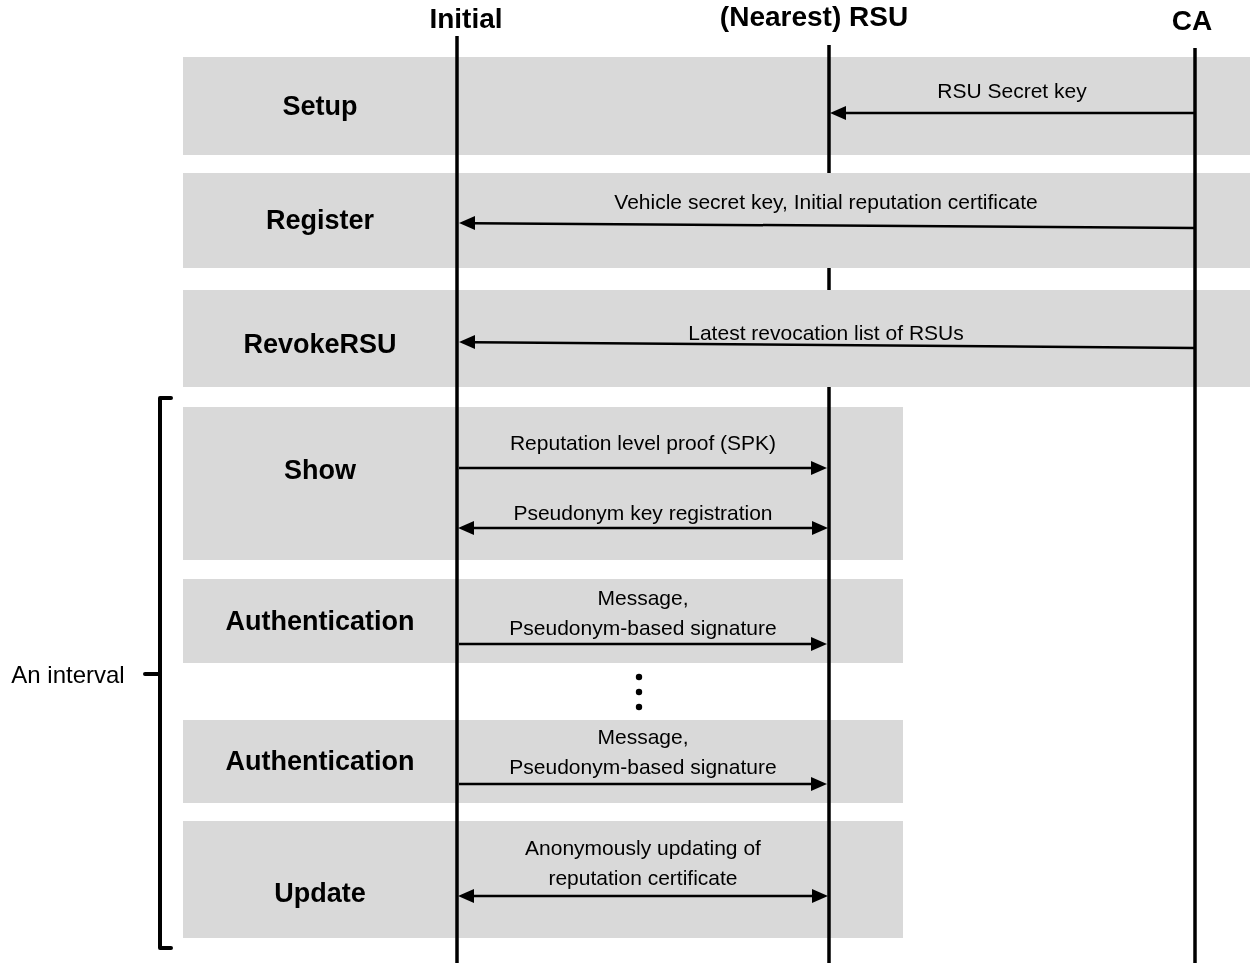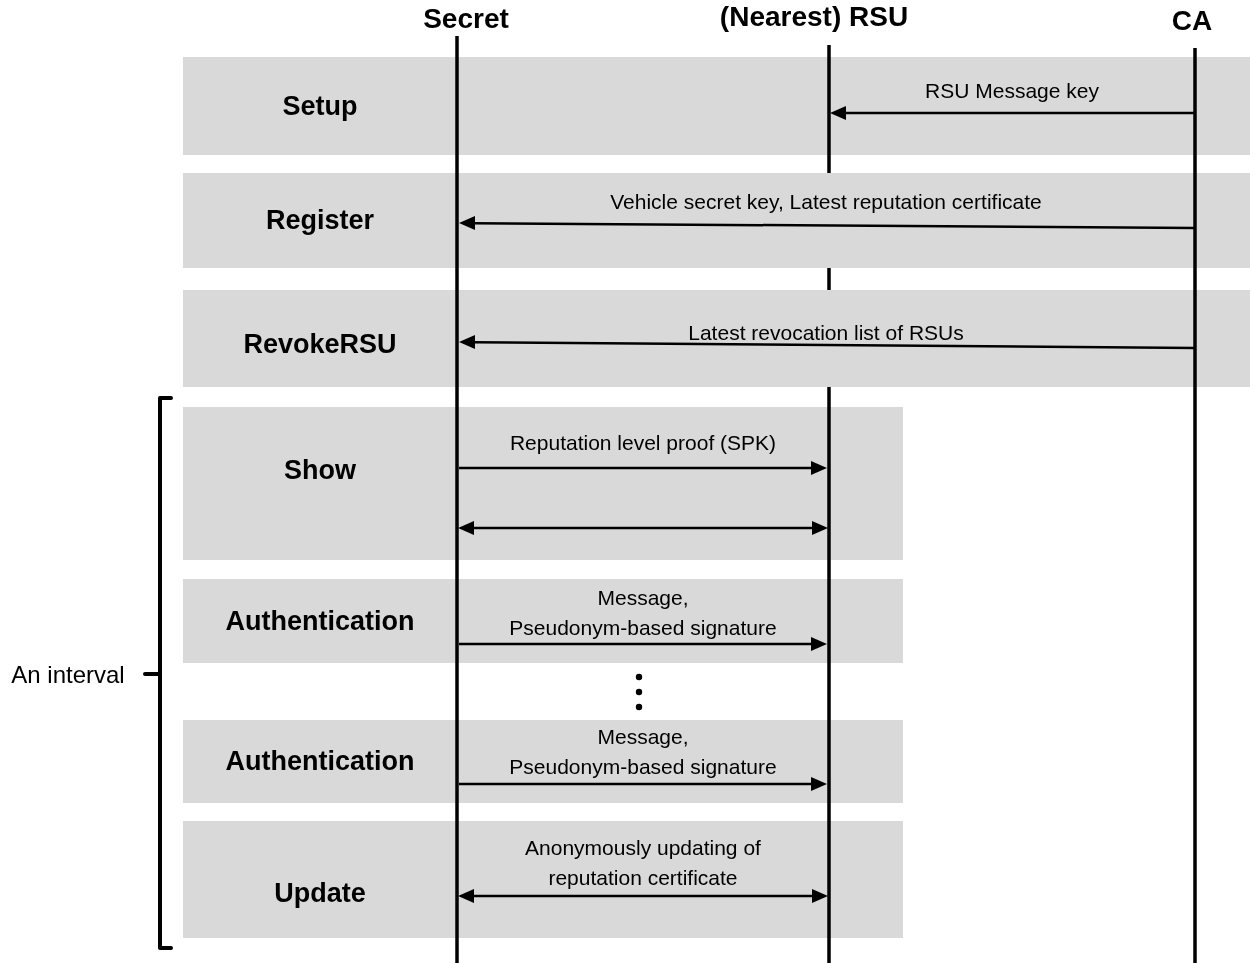--- a/index.html
+++ b/index.html
@@ -109,43 +109,46 @@
 
     <path class="bracket" d="M171 398 H160 V948 H171 M160 674 H145"></path>
 
     <g>
       <circle class="dot" cx="639" cy="677" r="3.2"></circle>
       <circle class="dot" cx="639" cy="692" r="3.2"></circle>
       <circle class="dot" cx="639" cy="707" r="3.2"></circle>
     </g>
   </svg>
 
-  <div class="txt actor" style="left:366px;top:3px;width:200px">Secret</div>
+  <div class="txt actor" style="left:366px;top:3px;width:200px">Initial</div>
   <div class="txt actor" style="left:664px;top:1px;width:300px">(Nearest) RSU</div>
   <div class="txt actor" style="left:1092px;top:5px;width:200px">CA</div>
 
   <div class="plabel" style="top:57px;height:98px">Setup</div>
   <div class="plabel" style="top:173px;height:95px">Register</div>
   <div class="plabel" style="top:290px;height:109px">RevokeRSU</div>
   <div class="plabel" style="top:407px;height:127px">Show</div>
   <div class="plabel" style="top:579px;height:84px">Authentication</div>
   <div class="plabel" style="top:720px;height:83px">Authentication</div>
   <div class="plabel" style="top:821px;height:144px">Update</div>
 
   <div class="msg" style="left:852px;top:76px;width:320px">
-    <span>RSU Message key</span>
+    <span>RSU Secret key</span>
   </div>
   <div class="msg" style="left:506px;top:187px;width:640px">
-    <span>Vehicle secret key, Latest reputation certificate</span>
+    <span>Vehicle secret key, Initial reputation certificate</span>
   </div>
   <div class="msg" style="left:506px;top:318px;width:640px">
     <span>Latest revocation list of RSUs</span>
   </div>
   <div class="msg" style="left:459px;top:428px;width:368px">
     <span>Reputation level proof (SPK)</span>
+  </div>
+  <div class="msg" style="left:459px;top:498px;width:368px">
+    <span>Pseudonym key registration</span>
   </div>
   <div class="msg" style="left:459px;top:583px;width:368px">
     <span>Message,</span>
     <span>Pseudonym-based signature</span>
   </div>
   <div class="msg" style="left:459px;top:722px;width:368px">
     <span>Message,</span>
     <span>Pseudonym-based signature</span>
   </div>
   <div class="msg" style="left:459px;top:833px;width:368px">

